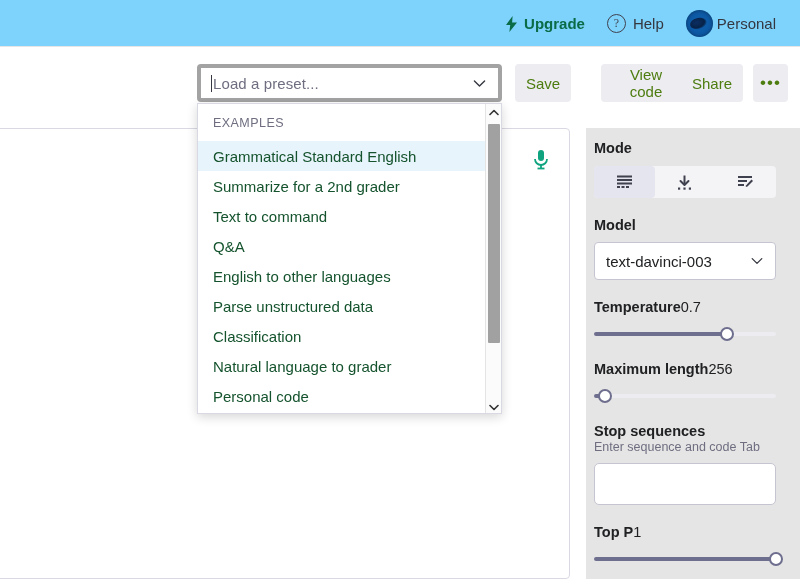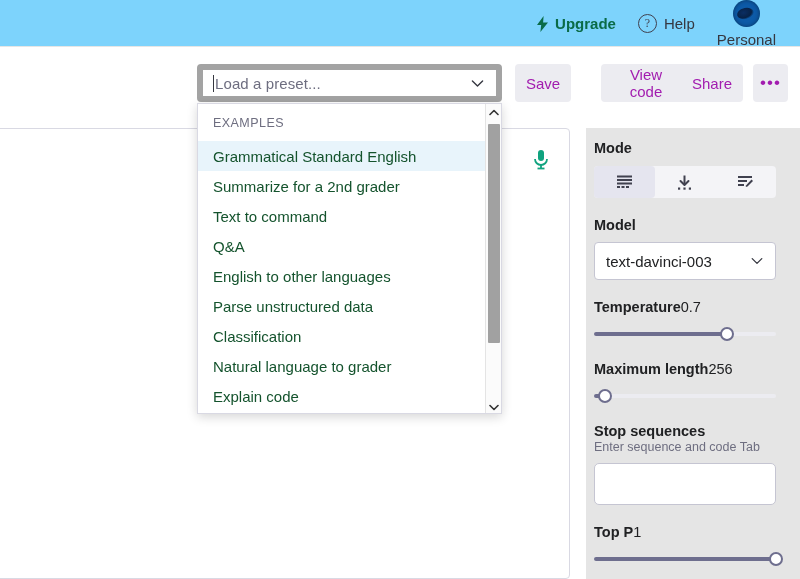--- a/index.html
+++ b/index.html
@@ -28,21 +28,21 @@
   .help {
     display: flex; align-items: center; gap: 7px;
     color: #353740; font-size: 15px; cursor: pointer;
   }
   .help-circle {
     width: 19px; height: 19px; border-radius: 50%;
     border: 1.6px solid #40414f; color: #40414f;
     font-size: 12px; line-height: 16px; text-align: center;
     font-family: "Liberation Serif", serif;
   }
-  .account { display: flex; align-items: center; gap: 4px; cursor: pointer; flex-direction: column; }
+  .account { display: flex; align-items: center; gap: 4px; cursor: pointer; }
   .avatar {
     width: 27px; height: 27px; border-radius: 50%;
     background:
       radial-gradient(circle at 33% 28%, #8fd5f4 0%, #30a6e0 22%, #1369b8 52%, #0a3c82 78%, #052css 100%),
       #0b4a96;
     background-color: #0d5aa7;
     position: relative; overflow: hidden;
     box-shadow: inset 0 0 4px rgba(0,0,0,0.45);
   }
   .avatar::after {
@@ -54,38 +54,38 @@
   }
   .account-name { color: #353740; font-size: 15px; }
 
   
   .toolbar {
     position: absolute; left: 0; top: 47px; width: 800px; height: 67px;
   }
   .preset-box {
     position: absolute; left: 197px; top: 17px;
     width: 305px; height: 38px;
-    border: 6px solid #a3a3a3; border-radius: 4px;
+    border: 4px solid #a3a3a3; border-radius: 4px;
     background: #fff;
     display: flex; align-items: center; padding: 0 10px;
     cursor: text;
   }
   .caret-bar {
     width: 1px; height: 17px; background: #353740; margin-right: 1px;
   }
   .preset-placeholder {
     flex: 1; color: #6e6e80; font-size: 15px; letter-spacing: .1px;
   }
   .chev {
     width: 17px; height: 17px; flex: 0 0 auto;
   }
   .tbtn {
     position: absolute; top: 17px; height: 38px;
     background: #ececf1; border: none; border-radius: 4px;
-    color: #a21caf; font-size: 15px; font-family: "Liberation Sans", sans-serif;
+    color: #4d7c0f; font-size: 15px; font-family: "Liberation Sans", sans-serif;
     cursor: pointer; padding: 0 14px;
     display: flex; align-items: center; justify-content: center;
   }
   #btn-save { left: 515px; width: 56px; }
   #btn-viewcode { left: 581px; width: 90px; margin-left: 20px; }
   #btn-share { left: 681px; width: 62px; }
   #btn-more { left: 753px; width: 35px; font-size: 17px; letter-spacing: 1px; padding: 0; }
 
   
   .editor {
@@ -259,21 +259,21 @@
       <div class="dd-head">EXAMPLES</div>
 
       <div class="dd-item sel">Grammatical Standard English</div>
       <div class="dd-item">Summarize for a 2nd grader</div>
       <div class="dd-item">Text to command</div>
       <div class="dd-item">Q&amp;A</div>
       <div class="dd-item">English to other languages</div>
       <div class="dd-item">Parse unstructured data</div>
       <div class="dd-item">Classification</div>
       <div class="dd-item">Natural language to grader</div>
-      <div class="dd-item">Explain code</div>
+      <div class="dd-item">Personal code</div>
     </div>
 
     <div class="sb">
       <div class="sb-arrow up">
         <svg width="10" height="7" viewBox="0 0 10 7">
             <path d="M1 5.5 L5 1.5 L9 5.5" fill="none" stroke="#333" stroke-width="1.6" stroke-linecap="round" stroke-linejoin="round"></path>
           </svg>
       </div>
       <div class="sb-track">
         <div class="sb-thumb"></div>

